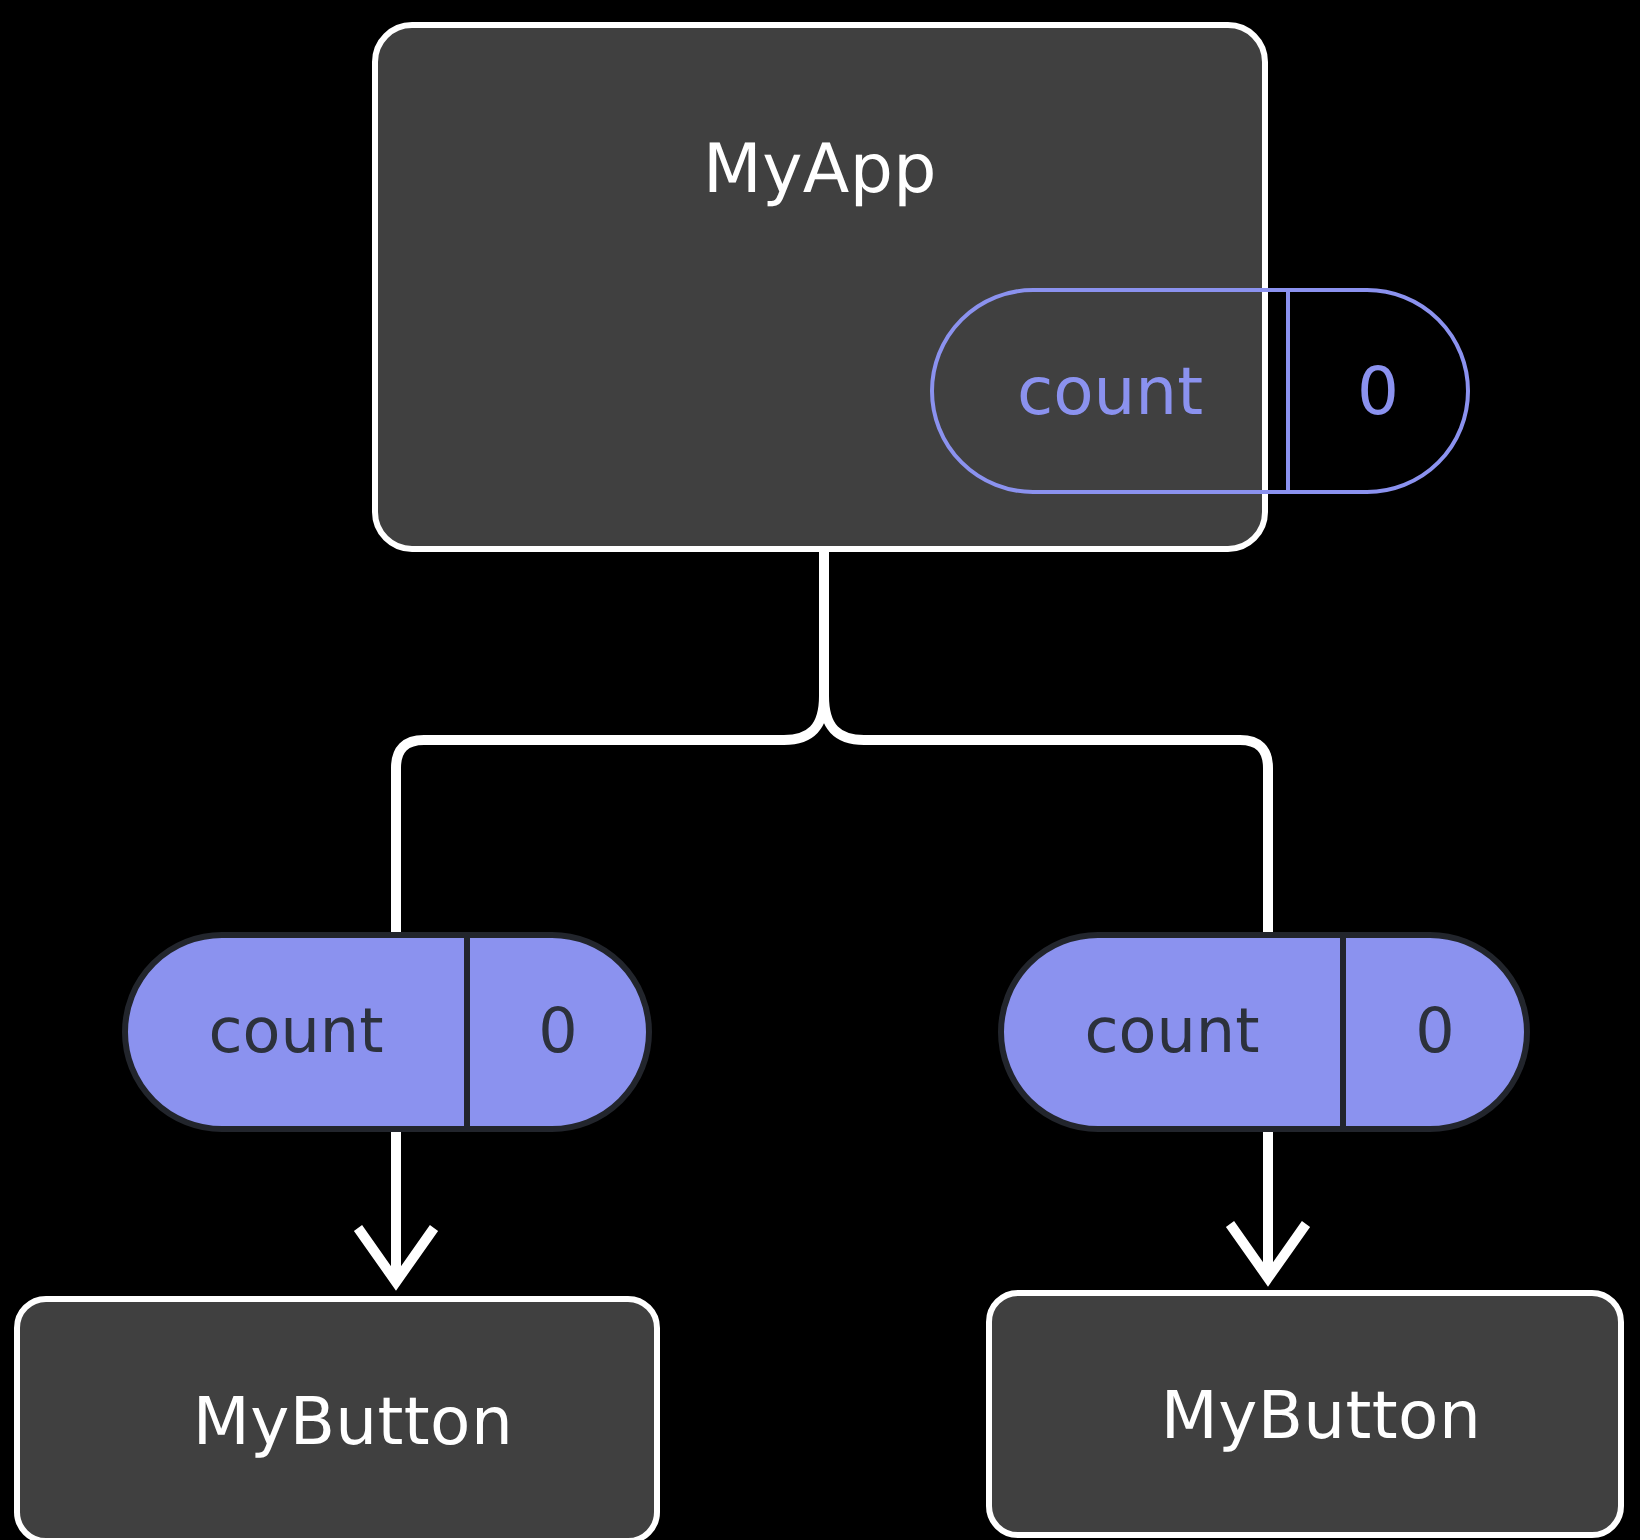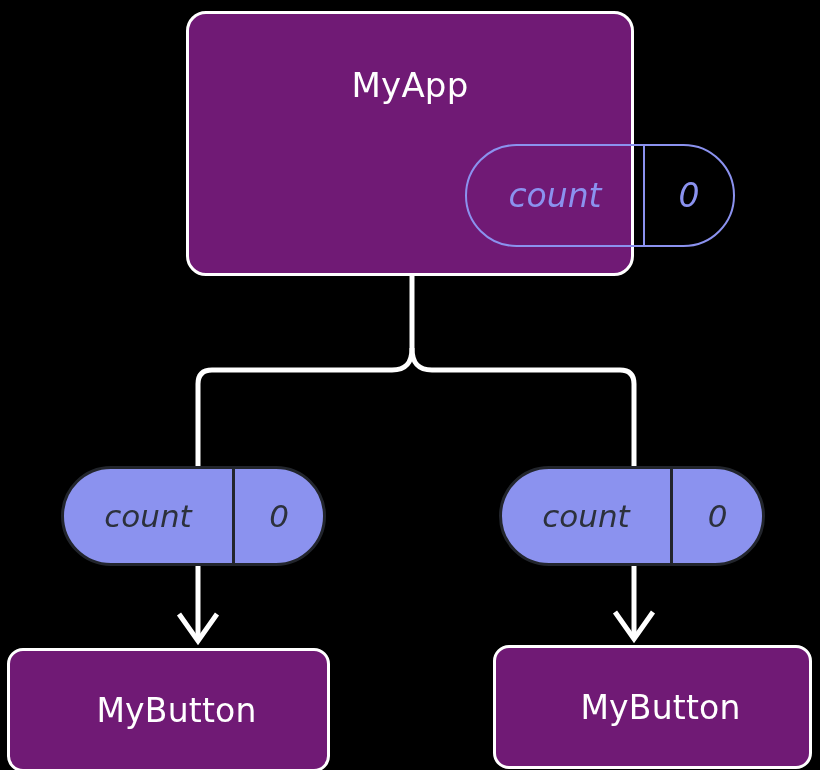--- a/index.html
+++ b/index.html
@@ -25,21 +25,21 @@
     top: 0;
     width: 820px;
     height: 770px;
     pointer-events: none;
   }
 
   
   .comp-box {
     position: absolute;
     box-sizing: border-box;
-    background: #701a75;
+    background: #404040;
     border: 3px solid #ffffff;
     border-radius: 18px;
     display: flex;
     flex-direction: column;
     align-items: center;
   }
   .comp-title {
     color: #ffffff;
     font-size: 34px;
     font-weight: 400;
@@ -88,21 +88,20 @@
     border-radius: 999px;
     overflow: hidden;
   }
   .pill .pill-key,
   .pill .pill-val {
     display: flex;
     align-items: center;
     justify-content: center;
     line-height: 1;
     white-space: nowrap;
-    font-style: italic;
   }
 
   
   #pill-app {
     left: 276px;
     top: 130px;
     width: 270px;
     height: 103px;
     border: 2px solid #8b92ef;
     background: transparent;

